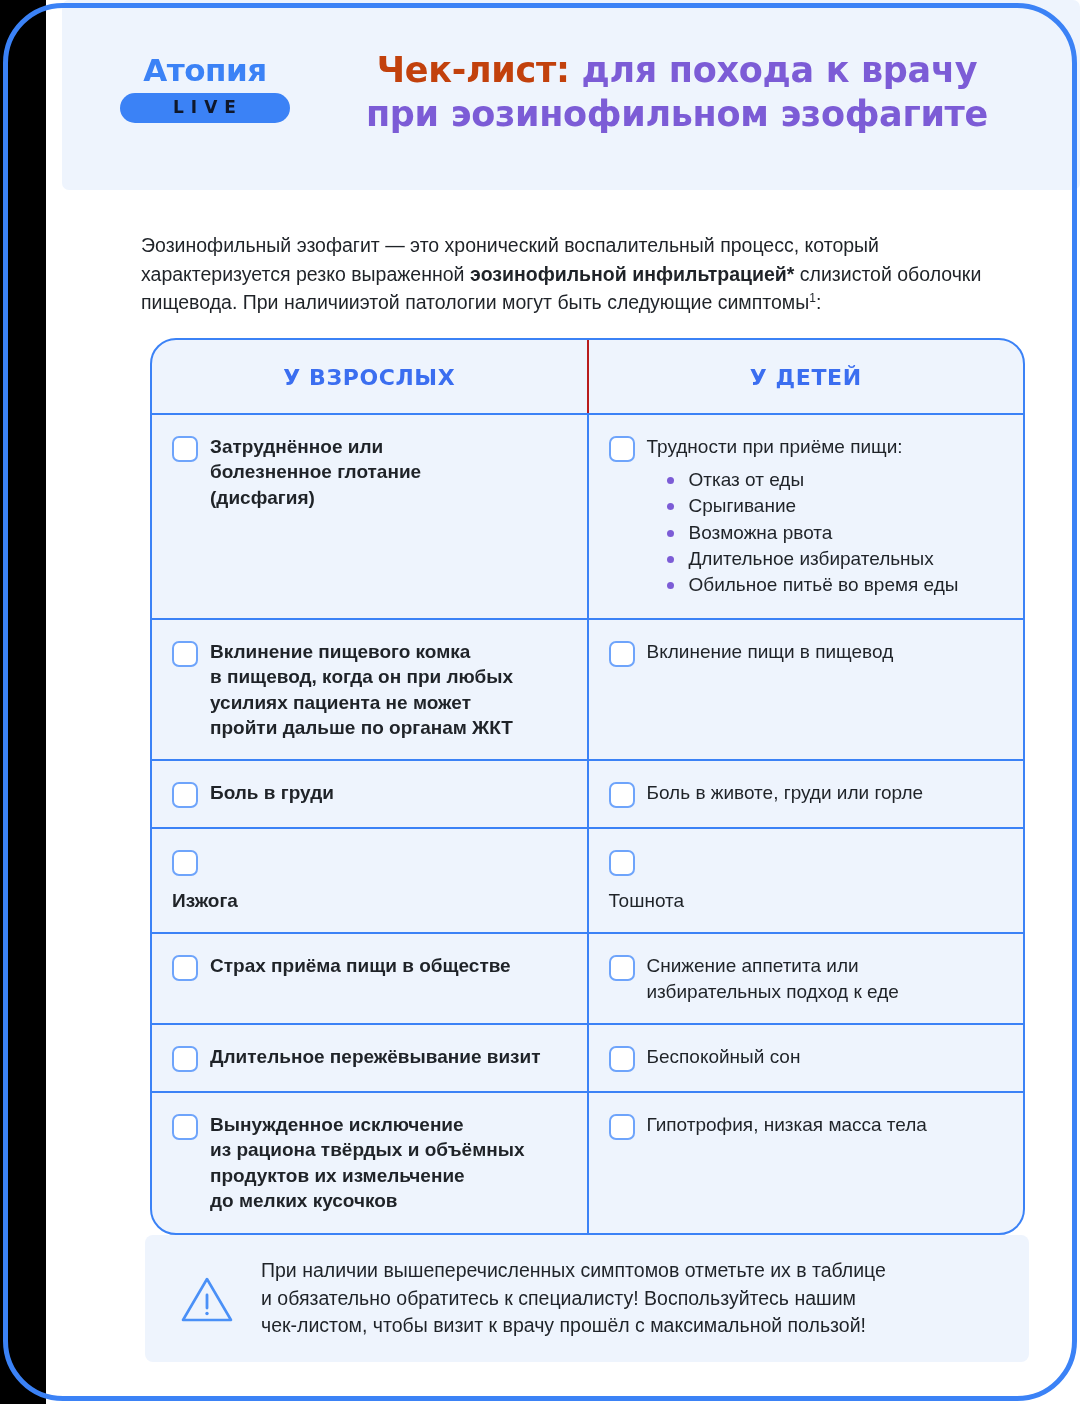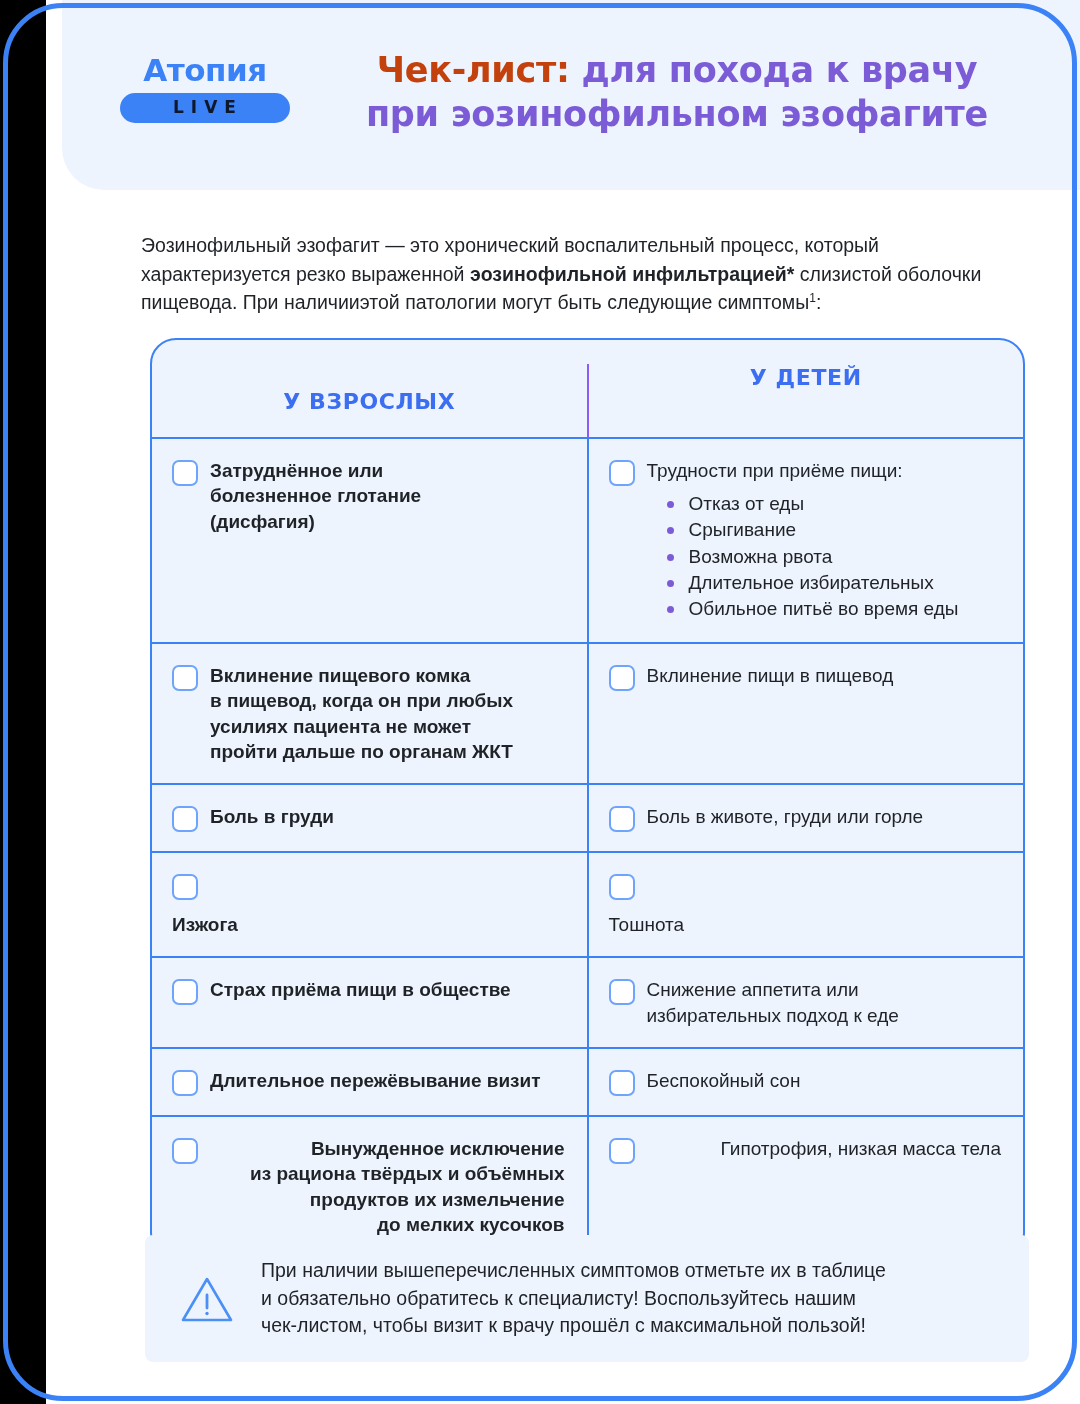--- a/index.html
+++ b/index.html
@@ -47,20 +47,21 @@
     position: absolute;
     left: 16px;
     top: 0;
     width: 1018px;
     height: 190px;
     background: #eef4fd;
     border-bottom-left-radius: 42px;
     box-sizing: border-box;
     display: flex;
     align-items: flex-start;
+    border-radius: 7px;
   }
   .logo-wrap {
     position: absolute;
     left: 58px;
     top: 55px;
     width: 170px;
     text-align: center;
   }
   .logo-word {
     font-family: "DejaVu Sans", sans-serif;
@@ -130,27 +131,27 @@
     flex: 1 1 0;
     text-align: center;
     font-family: "DejaVu Sans", sans-serif;
     font-weight: bold;
     font-size: 22px;
     letter-spacing: 0.6px;
     color: #3b6ef0;
     padding: 25px 0 23px 0;
     box-sizing: border-box;
   }
-  .th.left { border-right: 2px solid #8b5cf6; margin-top: 24px; }
+  .th.left { border-right: 2px solid #b91c1c; }
 
   .trow {
     display: flex;
     border-bottom: 2px solid #3b82f6;
   }
-  .trow:last-child { border-bottom: none; text-align: right; }
+  .trow:last-child { border-bottom: none; }
   .td {
     flex: 1 1 0;
     box-sizing: border-box;
     padding: 19px 22px 19px 20px;
     display: flex;
     align-items: flex-start;
     gap: 12px;
   }
   .td.left { border-right: 2px solid #3b82f6; font-weight: bold; }
 

